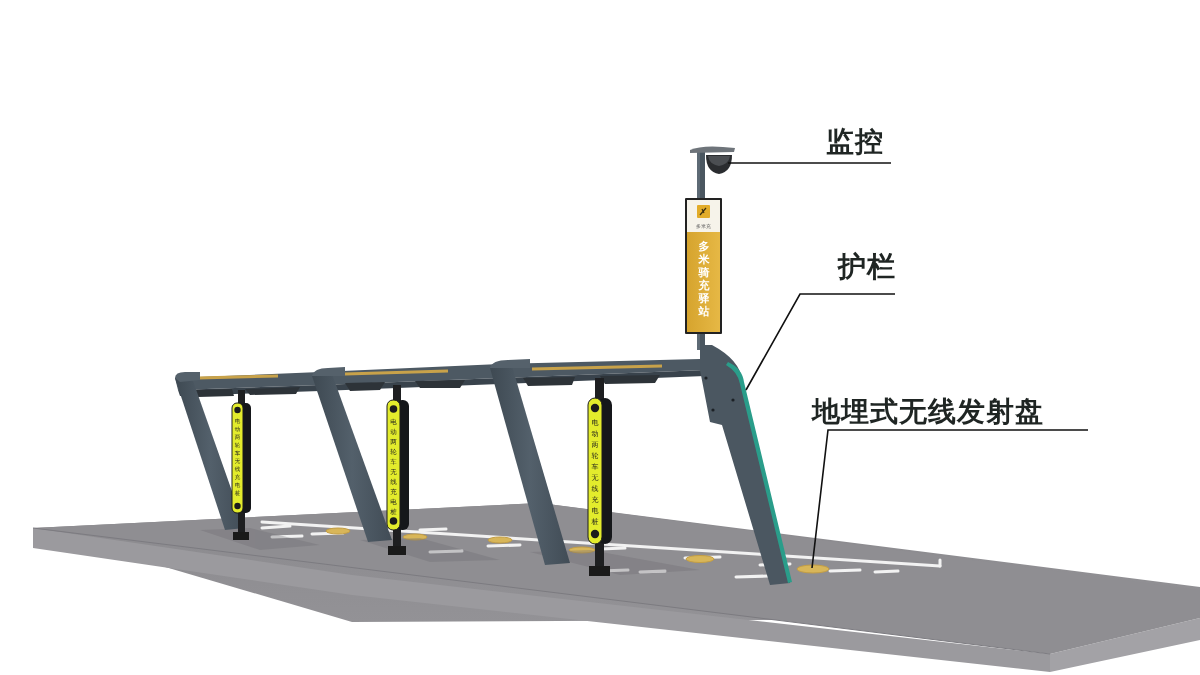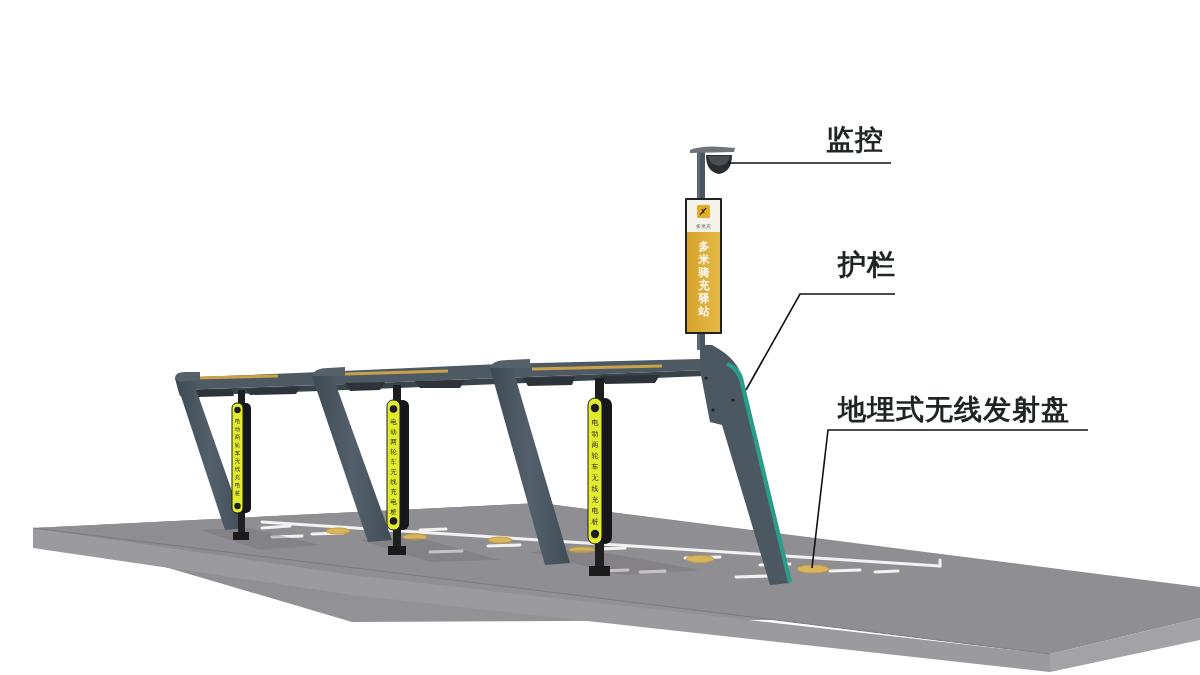--- a/index.html
+++ b/index.html
@@ -1,30 +1,30 @@
 <!DOCTYPE html>
 <html><head>
   <meta charset="utf-8">
   <style>
     html, body { margin: 0; padding: 0; background: #ffffff; }
     body { width: 1200px; height: 675px; overflow: hidden; position: relative; font-family: "DejaVu Sans", sans-serif; }
     #scene { position: absolute; left: 0; top: 0; width: 1200px; height: 675px; }
     .callout-label {
       position: absolute;
-      font-family: Liberation Mono, monospace;
+      font-family: Liberation Serif, serif;
       font-weight: bold;
       color: #1f2523;
       font-size: 28px;
       letter-spacing: 1px;
       white-space: nowrap;
       line-height: 1;
     }
     #label-camera { left: 826px; top: 128px; }
     #label-guardrail { left: 838px; top: 253px; }
-    #label-emitter { left: 838px; top: 398px; }
+    #label-emitter { left: 812px; top: 398px; }
   </style>
 </head>
 <body>
 
 <svg id="scene" viewBox="0 0 1200 675" xmlns="http://www.w3.org/2000/svg">
   <defs>
     <linearGradient id="groundTop" x1="0" y1="0" x2="0" y2="1">
       <stop offset="0" stop-color="#8a898d"></stop>
       <stop offset="1" stop-color="#939296"></stop>
     </linearGradient>

